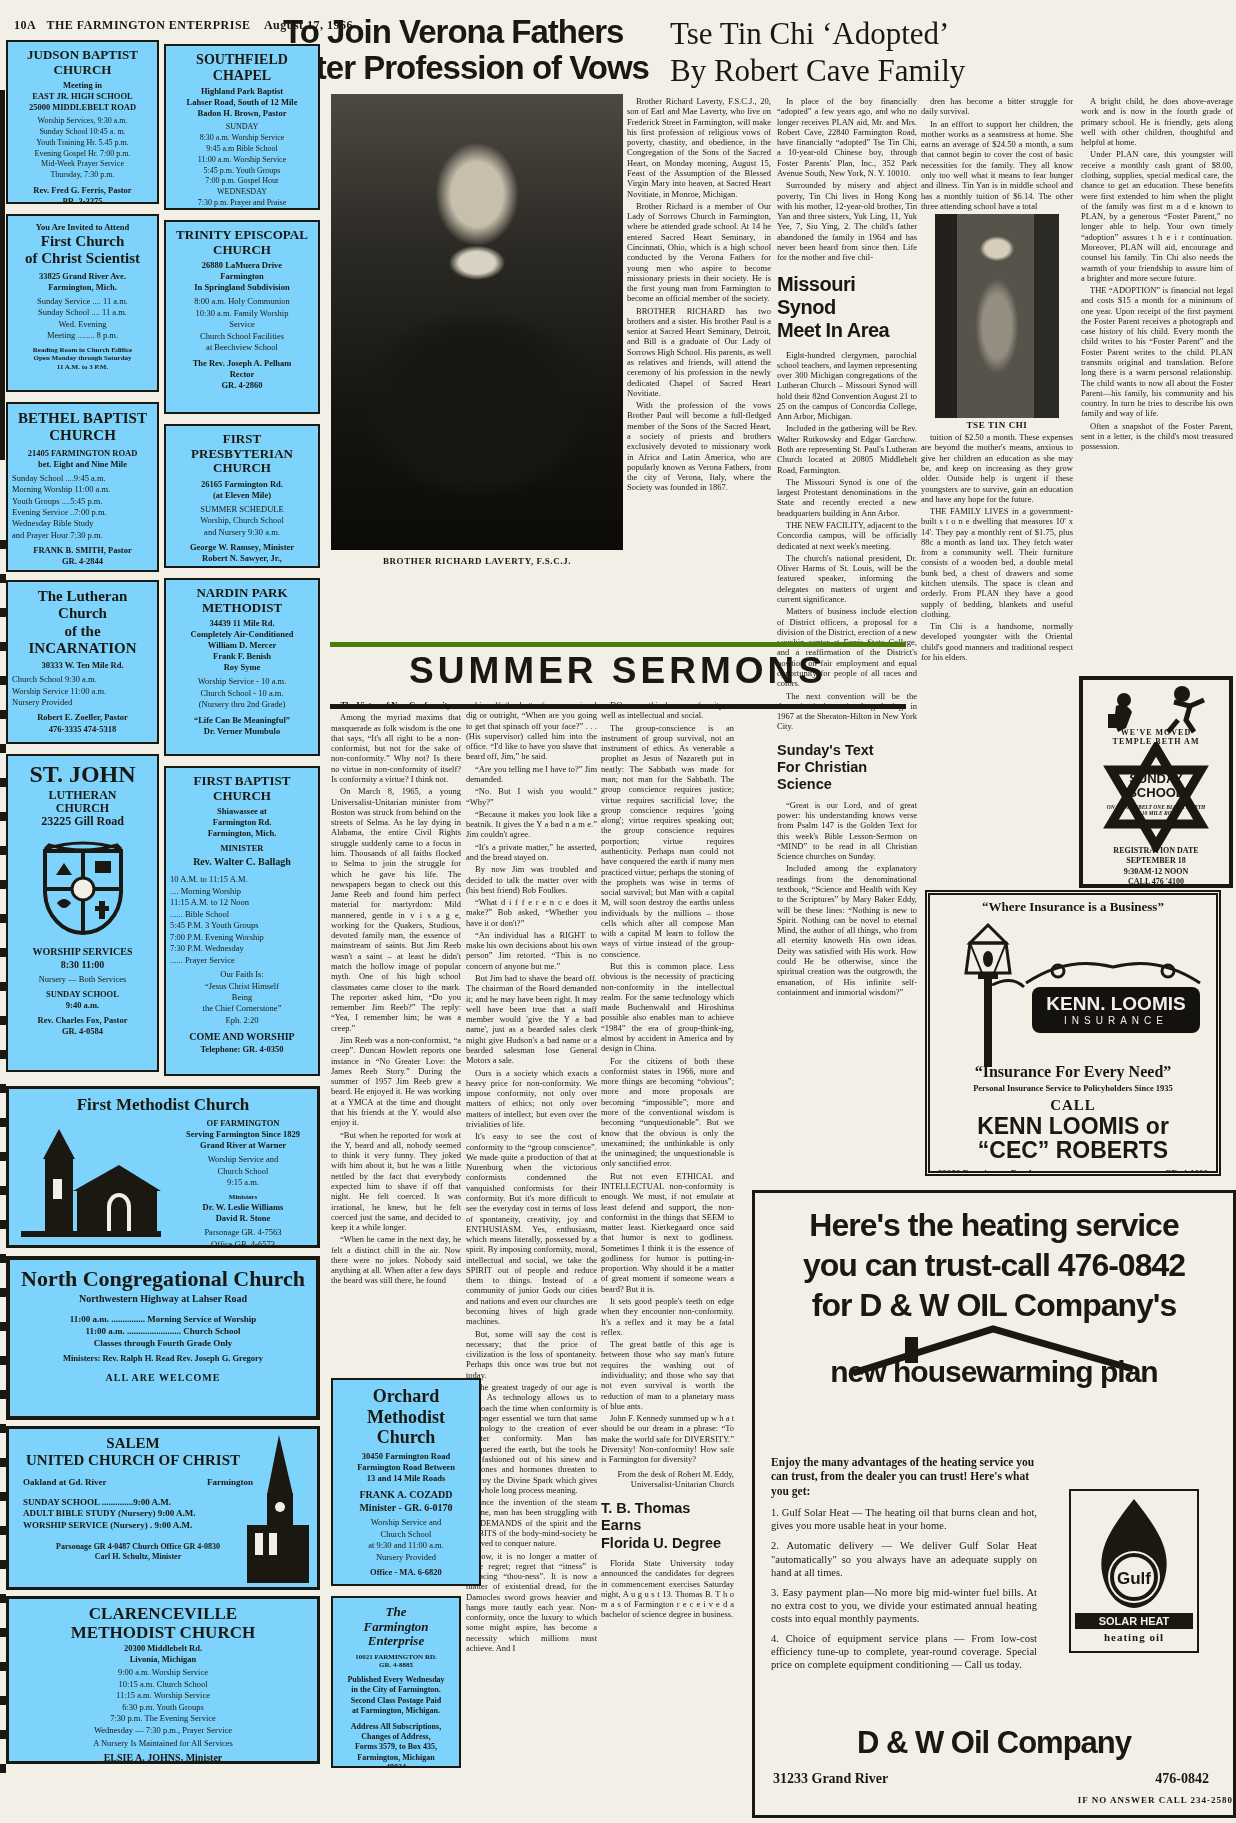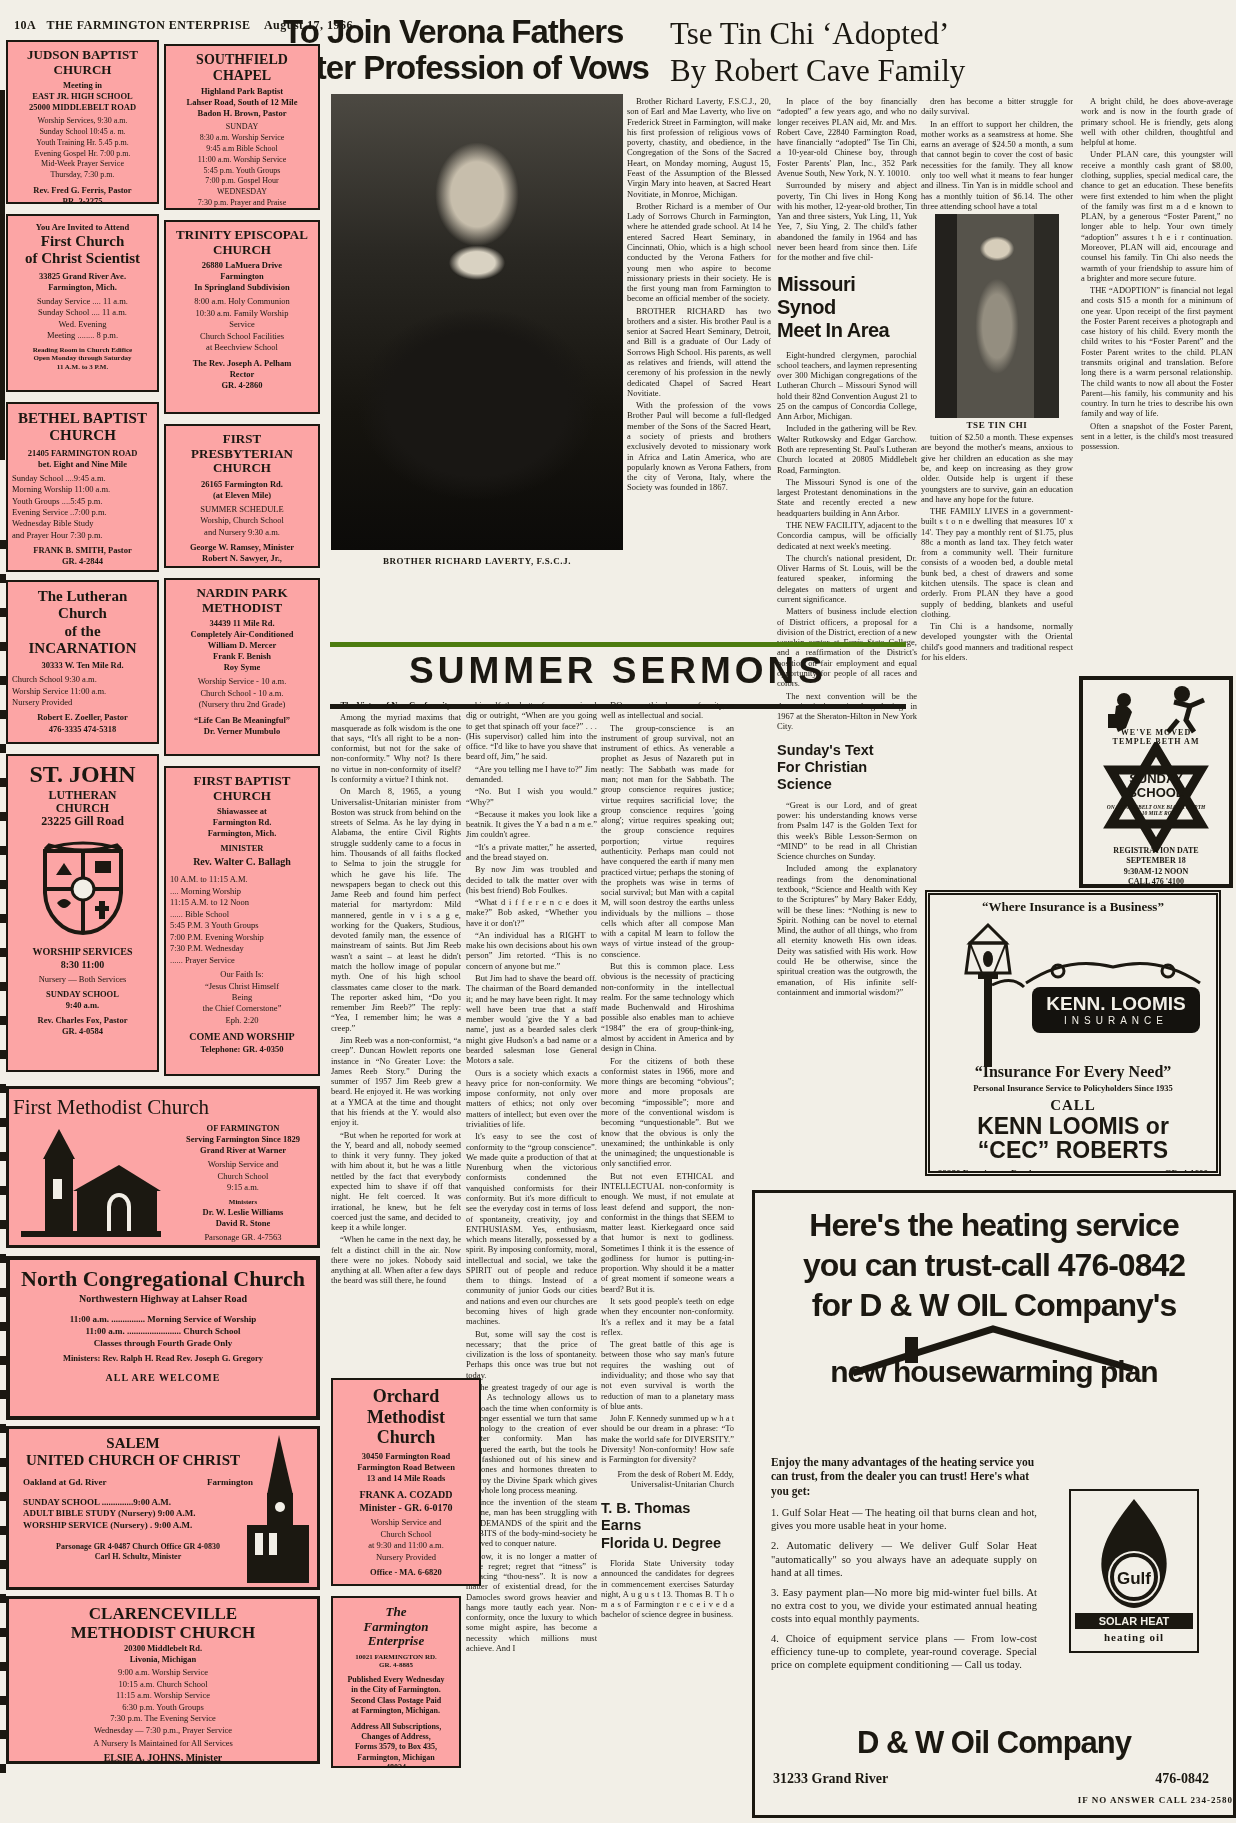--- a/index.html
+++ b/index.html
@@ -2,21 +2,21 @@
 <html><head>
 <meta charset="utf-8">
 <style>
   html,body{margin:0;padding:0;background:#b9b6ae;}
   #paper{position:relative;width:1236px;height:1823px;background:#f2efe7;color:#1b1811;
          font-family:"Liberation Serif",serif;overflow:hidden;}
   .abs{position:absolute;}
   .pre{white-space:pre-line;}
   
   .box{position:absolute;border:2px solid #1b1811;box-sizing:border-box;padding:6px 4px;
-       text-align:center;overflow:hidden;background:#fca5a5;}
+       text-align:center;overflow:hidden;background:#7dd3fc;}
   .b3{border-width:3px;}
   .b4{border-width:4px;}
   .t1{font-size:13px;font-weight:bold;line-height:1.12;}
   .t1b{font-size:15px;font-weight:bold;line-height:1.15;}
   .t2{font-size:8.5px;font-weight:bold;line-height:1.3;margin-top:3px;}
   .t3{font-size:8.5px;line-height:1.35;margin-top:3px;}
   .t4{font-size:8.5px;font-weight:bold;line-height:1.3;margin-top:4px;}
   .tiny{font-size:7px;font-weight:bold;line-height:1.25;margin-top:4px;}
   
   .hl-sans{font-family:"Liberation Sans",sans-serif;font-weight:bold;font-size:33px;
@@ -247,21 +247,21 @@
     <div class="t3 pre">Our Faith Is:
 “Jesus Christ Himself
 Being
 the Chief Cornerstone”
 Eph. 2:20</div>
     <div class="t4" style="font-size:10px;">COME AND WORSHIP</div>
     <div class="t4 pre" style="margin-top:1px;text-align:center;">Telephone: GR. 4-0350</div>
   </div>
 
   <div class="box b3" style="left:6px;top:1086px;width:314px;height:162px;text-align:left;">
-    <div style="font-size:21px;font-weight:normal;">First Methodist Church</div>
+    <div style="font-size:17px;font-weight:bold;text-align:center;">First Methodist Church</div>
     <div style="position:absolute;left:6px;top:32px;">
       <svg width="150" height="120" viewBox="0 0 150 120">
         <polygon points="28,38 44,8 60,38" fill="#1b1811"></polygon>
         <rect x="30" y="36" width="28" height="80" fill="#1b1811"></rect>
         <rect x="38" y="58" width="9" height="20" fill="#f2efe7"></rect>
         <polygon points="58,70 104,44 146,70" fill="#1b1811"></polygon>
         <rect x="62" y="68" width="80" height="48" fill="#1b1811"></rect>
         <path d="M92 116 v-30 a12 14 0 0 1 24 0 v30 z" fill="#f2efe7"></path>
         <path d="M96 112 v-26 a8 10 0 0 1 16 0 v26 z" fill="#1b1811"></path>
         <rect x="6" y="110" width="140" height="6" fill="#1b1811"></rect>

